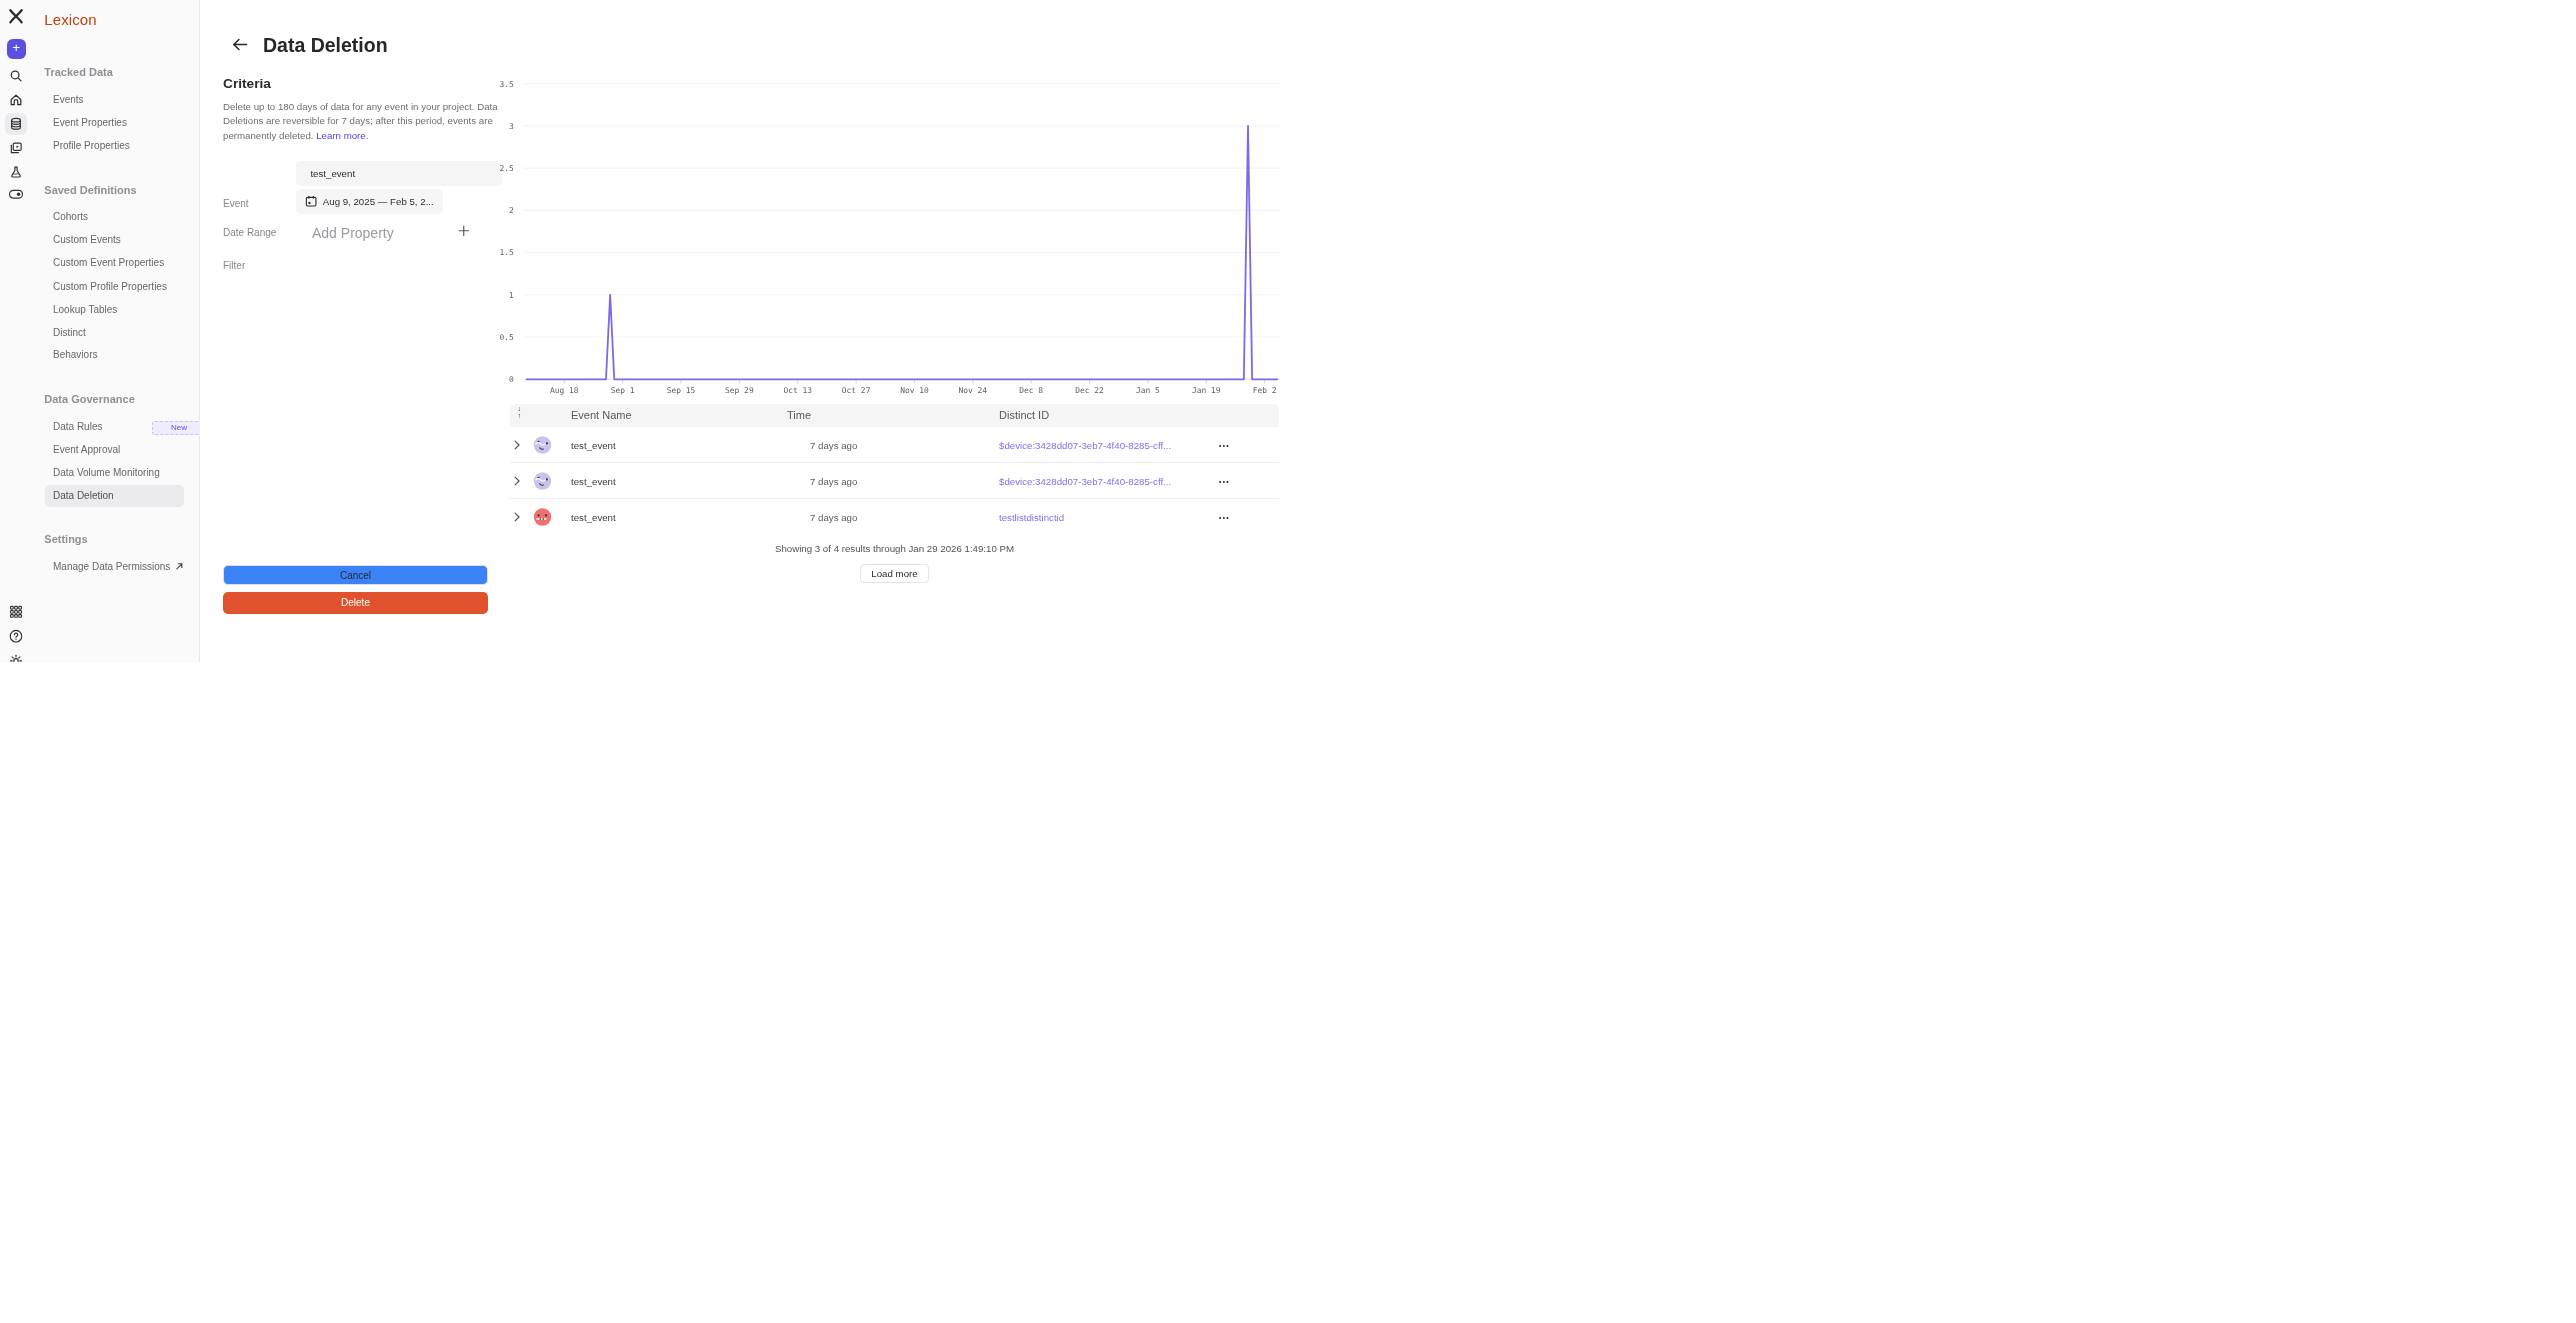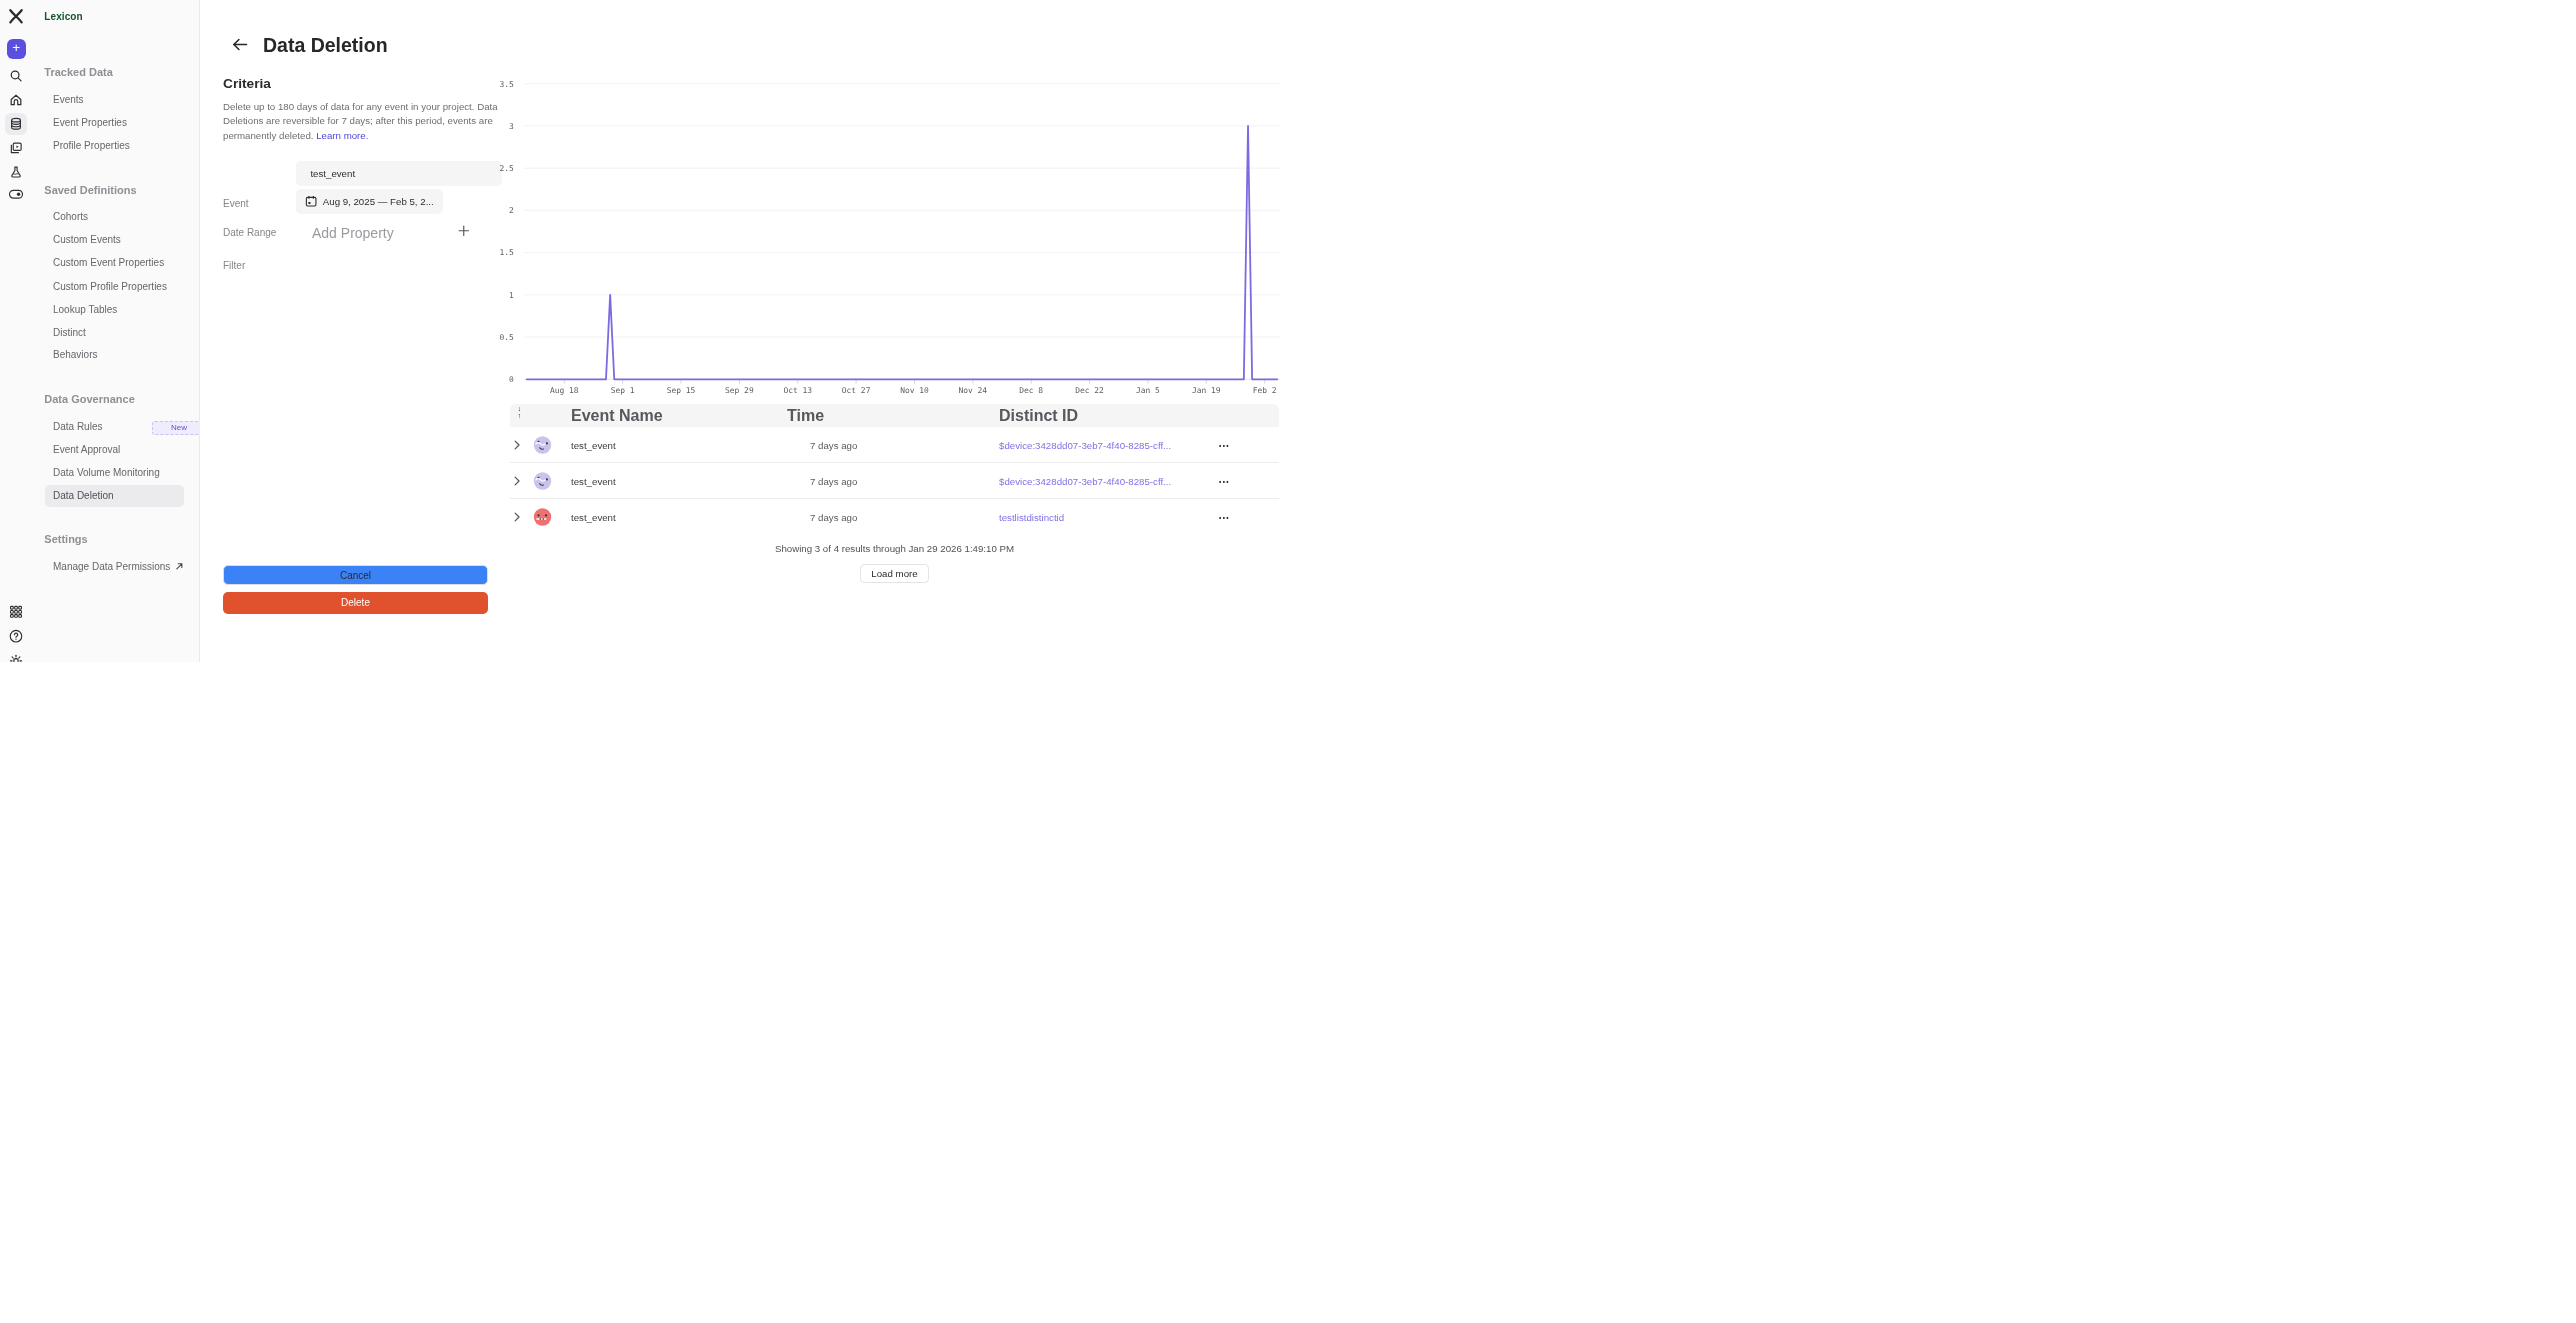--- a/index.html
+++ b/index.html
@@ -6,21 +6,21 @@
   .page{position:relative;width:1288px;height:662px;overflow:hidden;background:#fff;
         font-family:"Liberation Sans",sans-serif;color:#2e2e33;}
   
   .rail{position:absolute;left:0;top:0;width:32px;height:662px;background:#fafafa;border-right:0.7px solid #ececee;}
   .rail .ric{position:absolute;left:50%;transform:translateX(-50%);}
   .plus-btn{position:absolute;left:6.5px;top:39px;width:19.5px;height:19.5px;border-radius:5.8px;background:#5a4fdf;
             color:#fff;font-size:13.7px;line-height:18px;text-align:center;font-weight:400;cursor:pointer;}
   .sel-bg{position:absolute;left:5px;top:113px;width:21.6px;height:21.6px;border-radius:5.8px;background:#ececee;}
   
   .sidebar{position:absolute;left:32px;top:0;width:167px;height:662px;background:#fafafa;border-right:0.7px solid #e9e9eb;}
-  .app-title{position:absolute;left:12.3px;top:10.8px;font-size:10px;font-weight:700;color:#14532d;letter-spacing:0.1px;}
+  .app-title{position:absolute;left:12.3px;top:10.8px;font-size:15px;font-weight:400;color:#c2410c;letter-spacing:0.1px;}
   .nav-title{position:absolute;left:12.3px;height:16px;line-height:16px;font-size:11px;font-weight:700;color:#8f8f95;text-align:center;}
   .nav-item{position:absolute;left:21px;height:16px;line-height:16px;font-size:10px;color:#66666c;cursor:pointer;white-space:nowrap;}
   .nav-sel-bg{position:absolute;left:13px;top:485px;width:139px;height:21.6px;border-radius:5px;background:#ebebed;}
   .nav-item.sel{color:#4f4f55;}
   .badge-new{position:absolute;left:120px;top:421px;padding:0 18px;height:11.5px;line-height:11.5px;border-radius:2.9px;
              font-size:8px;color:#5a4fdf;background:#efedfd;border:0.7px dashed #c7c1f5;}
   .ext-ic{display:inline-block;margin-left:5px;vertical-align:-0.7px;}
   
   .main{position:absolute;left:200px;top:0;right:0;bottom:0;background:#fff;}
   .back-btn{position:absolute;left:32px;top:38px;width:19px;height:19px;font-size:14.4px;color:#2b2b30;cursor:pointer;}
@@ -38,21 +38,21 @@
   .btn-delete{top:592px;height:21.6px;line-height:21.6px;background:#e0512e;color:#fff;border:none;font-weight:400;}
   
   .chart-layer{position:absolute;left:0;top:0;width:1288px;height:433px;pointer-events:none;}
   .chart-layer line.g{stroke:#ededef;stroke-width:1;}
   .chart-layer line.g0{stroke:#dddde0;stroke-width:1;}
   .chart-layer line.tk{stroke:#c9c9cc;stroke-width:1;}
   .chart-layer text{font-family:"DejaVu Sans Mono",monospace;fill:#5c5c62;font-size:11px;}
   
   .table{position:absolute;left:510px;top:404px;width:769px;}
   .thead{position:relative;height:23px;background:#f5f5f6;border-radius:5.8px 5.8px 0 0;}
-  .th{position:absolute;top:0;height:23px;line-height:23px;font-size:16px;color:#57575d;font-weight:700;}
+  .th{position:absolute;top:0;height:23px;line-height:23px;font-size:11px;color:#57575d;font-weight:400;}
   .sort-ic{position:absolute;left:4.3px;top:2.2px;width:10px;color:#2f2f34;font-size:7.2px;line-height:6.5px;text-align:center;cursor:pointer;}
   .trow{position:relative;height:35px;}
   .trow + .trow{border-top:0.7px solid #ededef;}
   .cell{position:absolute;top:50%;transform:translateY(-50%);font-size:9.7px;white-space:nowrap;}
   .c-exp{left:3.6px;cursor:pointer;}
   .c-av{left:23px;}
   .c-name{left:61px;color:#3c3c41;}
   .c-time{left:264px;color:#5a5a60;margin-left:36px;}
   .c-id{left:489px;color:#7e71e6;cursor:pointer;}
   .c-menu{left:709px;color:#2b2b2f;font-size:6.5px;letter-spacing:1.4px;font-weight:700;cursor:pointer;}

